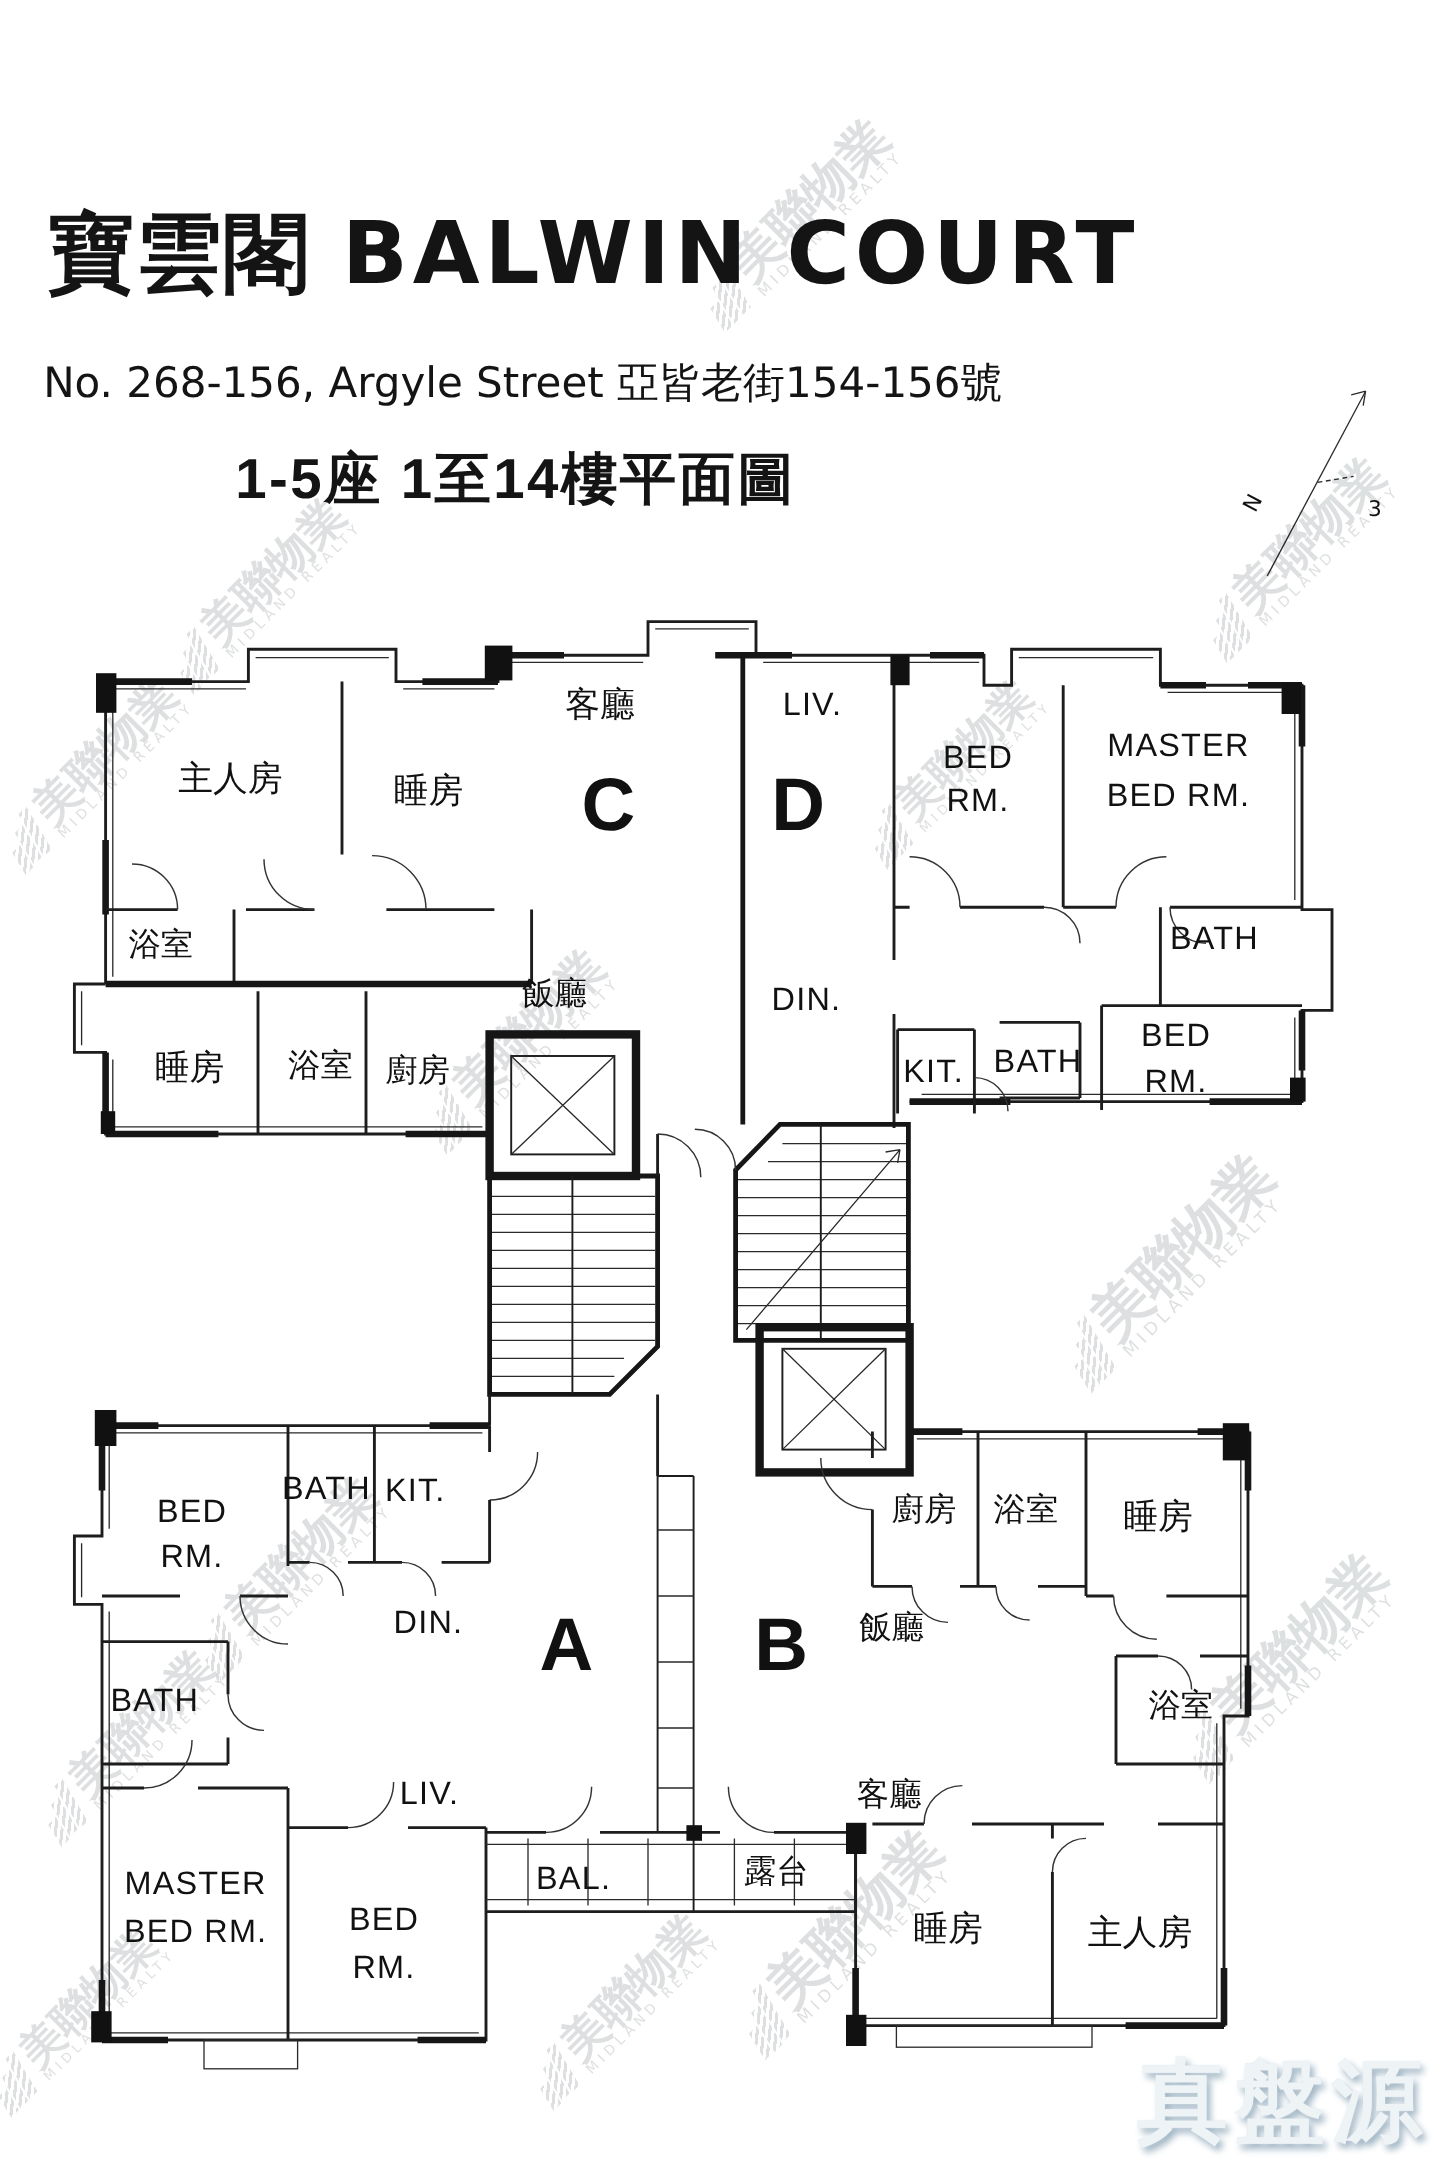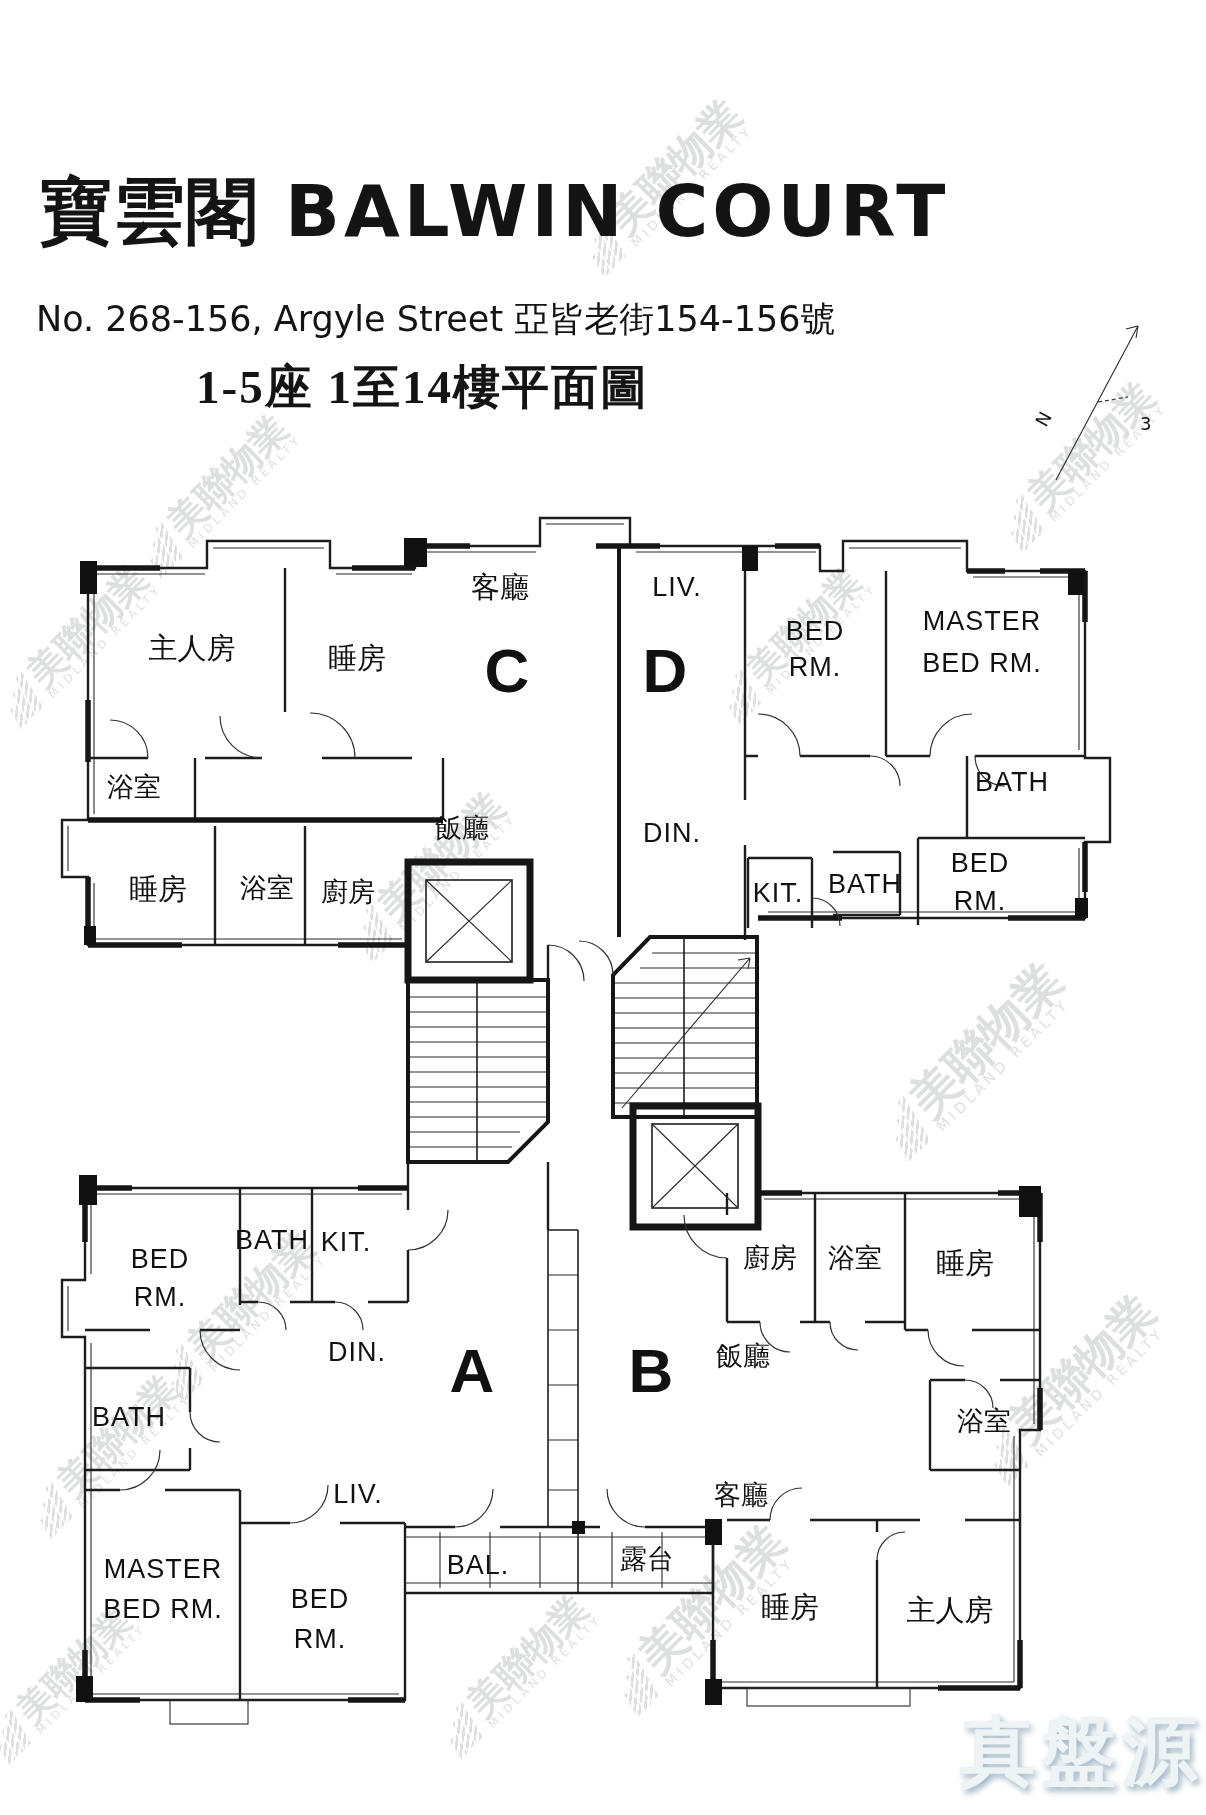--- a/index.html
+++ b/index.html
@@ -14,23 +14,23 @@
     font-size:72px;font-weight:800;letter-spacing:1px;white-space:nowrap;
     font-family:"DejaVu Sans","Liberation Sans",sans-serif;
   }
   .hdr-title .en{letter-spacing:4px;}
   .hdr-address{
     position:absolute;left:36px;top:296px;width:1000px;
     font-size:35px;font-weight:400;white-space:nowrap;
     font-family:"DejaVu Sans","Liberation Sans",sans-serif;
   }
   .hdr-subtitle{
-    position:absolute;left:196px;top:356px;width:820px;
+    position:absolute;left:196px;top:368px;width:820px;
     font-size:47px;font-weight:800;white-space:nowrap;letter-spacing:2px;
-    font-family:Liberation Serif, serif;
+    font-family:Liberation Sans, sans-serif;
   }
   
   .wm{
     position:absolute;display:flex;align-items:center;gap:8px;
     color:#c2c6c8;opacity:.55;transform:rotate(-45deg);transform-origin:center;
     font-family:"DejaVu Sans",sans-serif;font-weight:700;white-space:nowrap;
     pointer-events:none;
   }
   .wm .bars{display:inline-flex;align-items:flex-end;gap:3px;}
   .wm .bars i{display:inline-block;width:9px;background:
@@ -57,21 +57,20 @@
   .t-eng{font-family:"Liberation Sans",sans-serif;font-size:27px;letter-spacing:1px;}
   .t-letter{font-family:"Liberation Sans",sans-serif;font-size:62px;font-weight:bold;}
   .t-compass{font-family:"DejaVu Sans",sans-serif;font-size:18px;}
   
   .logo-genuine{
     position:absolute;left:948px;top:1702px;
     font-family:"DejaVu Sans",sans-serif;font-size:75px;font-weight:800;letter-spacing:6px;
     color:#eef3f6;
     text-shadow:0 0 1px #dfe8ee, 3px 4px 6px #9db3c2, -1px -1px 1px #ffffff;
     white-space:nowrap;
-    margin-left:12px;
   }
 </style>
 </head>
 <body>
 
 <div class="wm" style="left:560px;top:160px;font-size:42px;">
   <span class="bars">
       <i></i>
       <i></i>
       <i></i>

